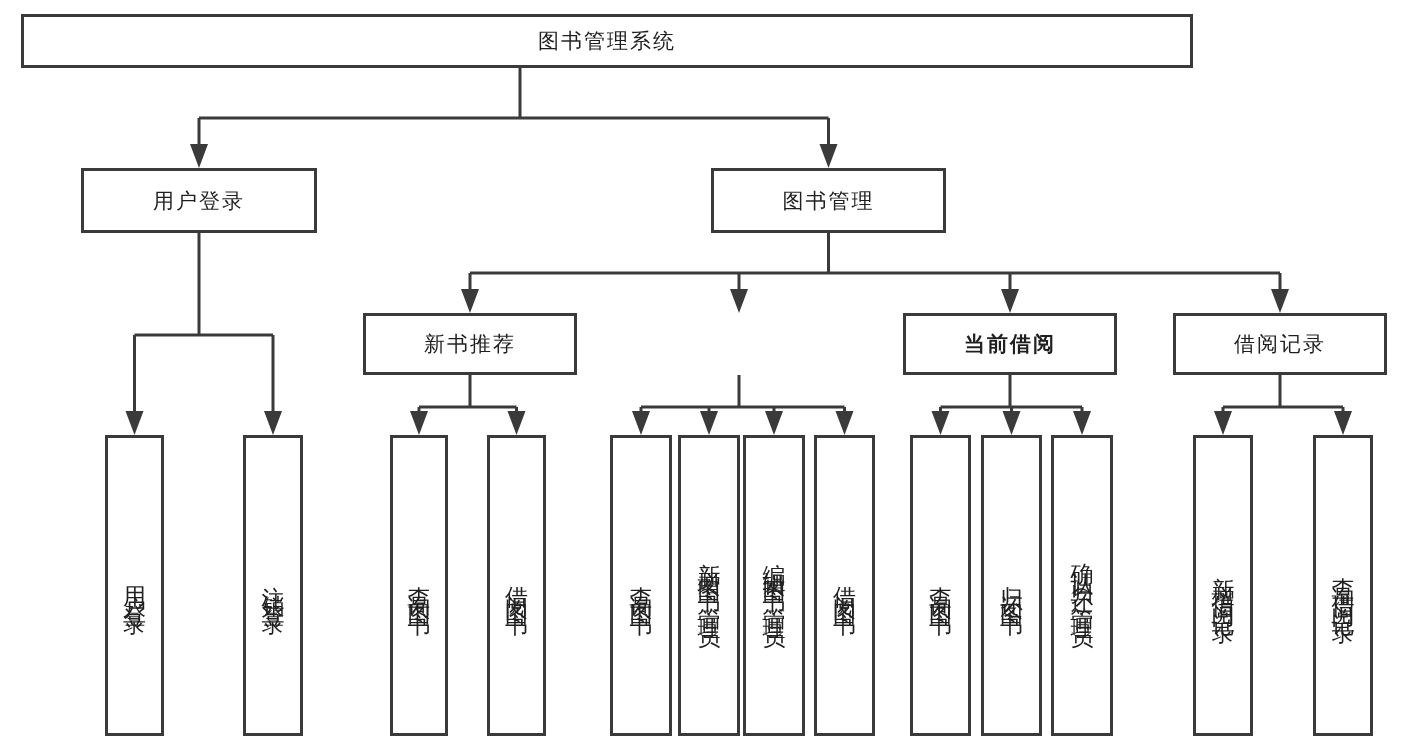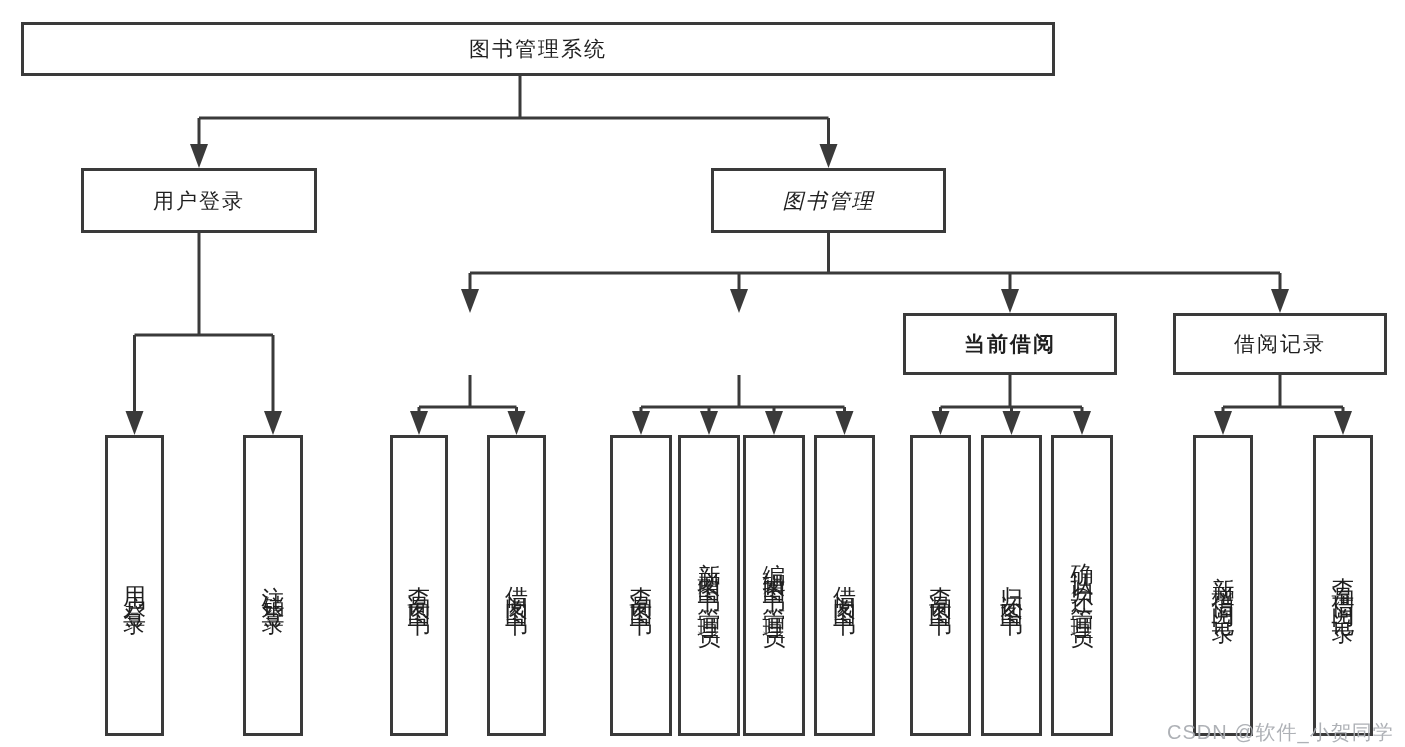--- a/index.html
+++ b/index.html
@@ -23,24 +23,24 @@
   .hnode { font-size:21px; letter-spacing:2px; }
   .vnode span {
     writing-mode:vertical-rl;
     text-orientation:mixed;
     font-size:23px;
     letter-spacing:9px;
     color:#1f1f1f;
     line-height:1;
   }
   
-  .n-root   { left:21px;  top:14px;  width:1034px; height:54px;margin-top:8px; }
+  .n-root   { left:21px;  top:14px;  width:1172px; height:54px; }
   
   .n-l2a    { left:81px;  top:168px; width:236px; height:65px; }
-  .n-l2b    { left:711px; top:168px; width:235px; height:65px;font-style:italic; }
+  .n-l2b    { left:711px; top:168px; width:235px; height:65px; }
   
   .n-l3a    { left:363px;  top:313px; width:214px; height:62px; }
   .n-l3b    { left:632px;  top:313px; width:214px; height:62px; }
   .n-l3c    { left:903px;  top:313px; width:214px; height:62px;font-weight:bold; }
   .n-l3d    { left:1173px; top:313px; width:214px; height:62px; }
   
   .leaf { top:435px; height:301px; }
   .n-a1 { left:105px;  width:59px; }
   .n-a2 { left:243px;  width:60px; }
   .n-b1 { left:390px;  width:58px; }
@@ -113,20 +113,23 @@
     <span>图书管理系统</span>
   </div>
 
   <div class="node hnode n-l2a">
     <span>用户登录</span>
   </div>
   <div class="node hnode n-l2b">
     <span>图书管理</span>
   </div>
 
+  <div class="node hnode n-l3a">
+    <span>新书推荐</span>
+  </div>
   <div class="node hnode n-l3c">
     <span>当前借阅</span>
   </div>
   <div class="node hnode n-l3d">
     <span>借阅记录</span>
   </div>
 
   <div class="node vnode leaf n-a1">
     <span>用户登录</span>
   </div>
@@ -164,15 +167,14 @@
     <span>确认归还（管理员）</span>
   </div>
 
   <div class="node vnode leaf n-e1">
     <span>新增借阅记录</span>
   </div>
   <div class="node vnode leaf n-e2">
     <span>查询借阅记录</span>
   </div>
 
-  <div class="watermark">CSDN @软件_小贺同学</div>
 
 </div>
 
 </body></html>

